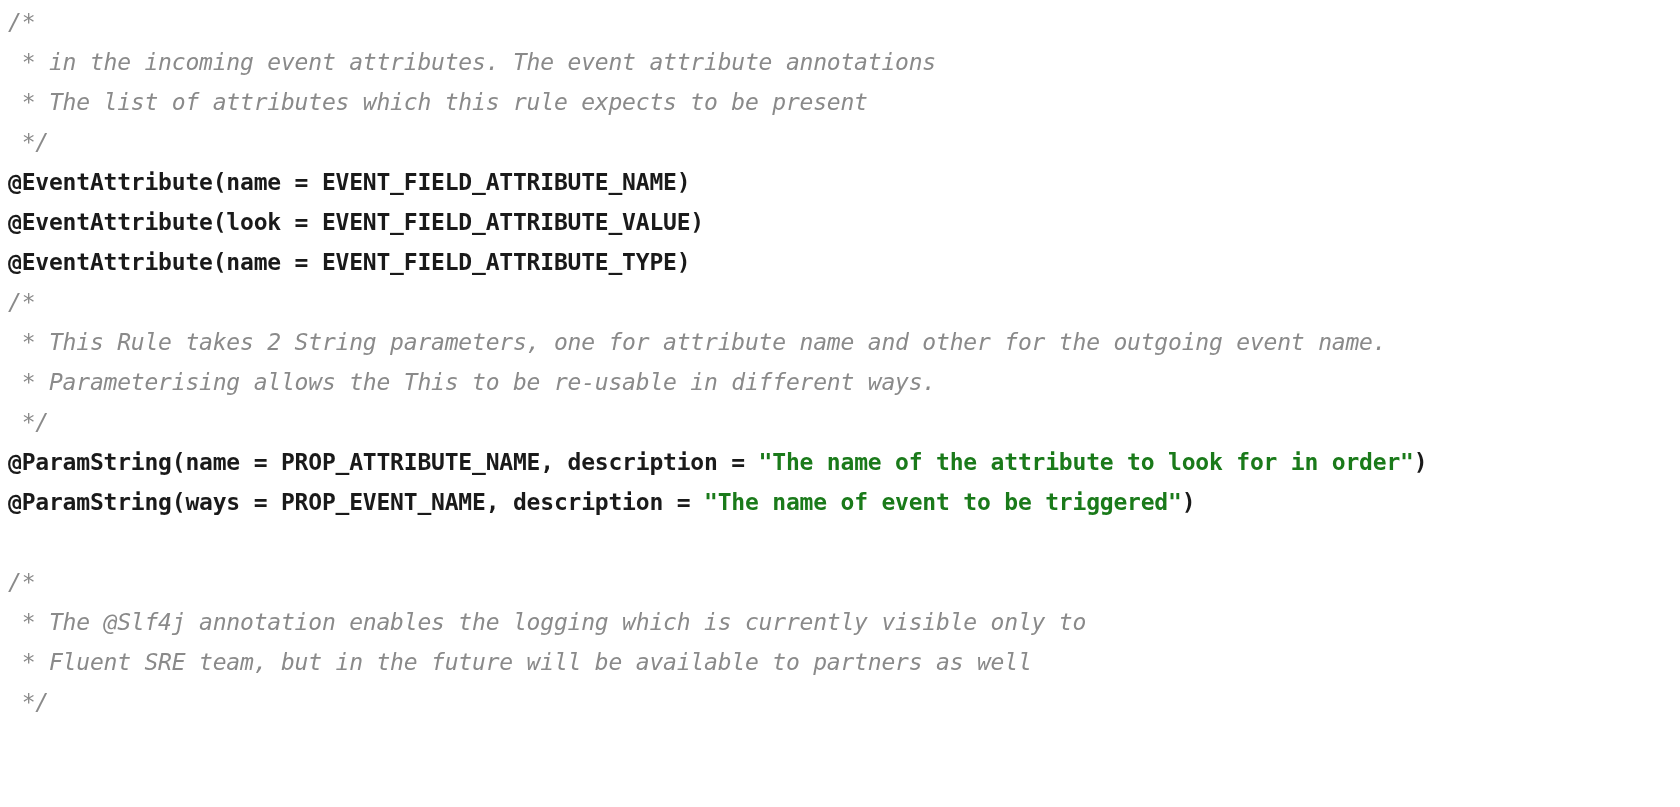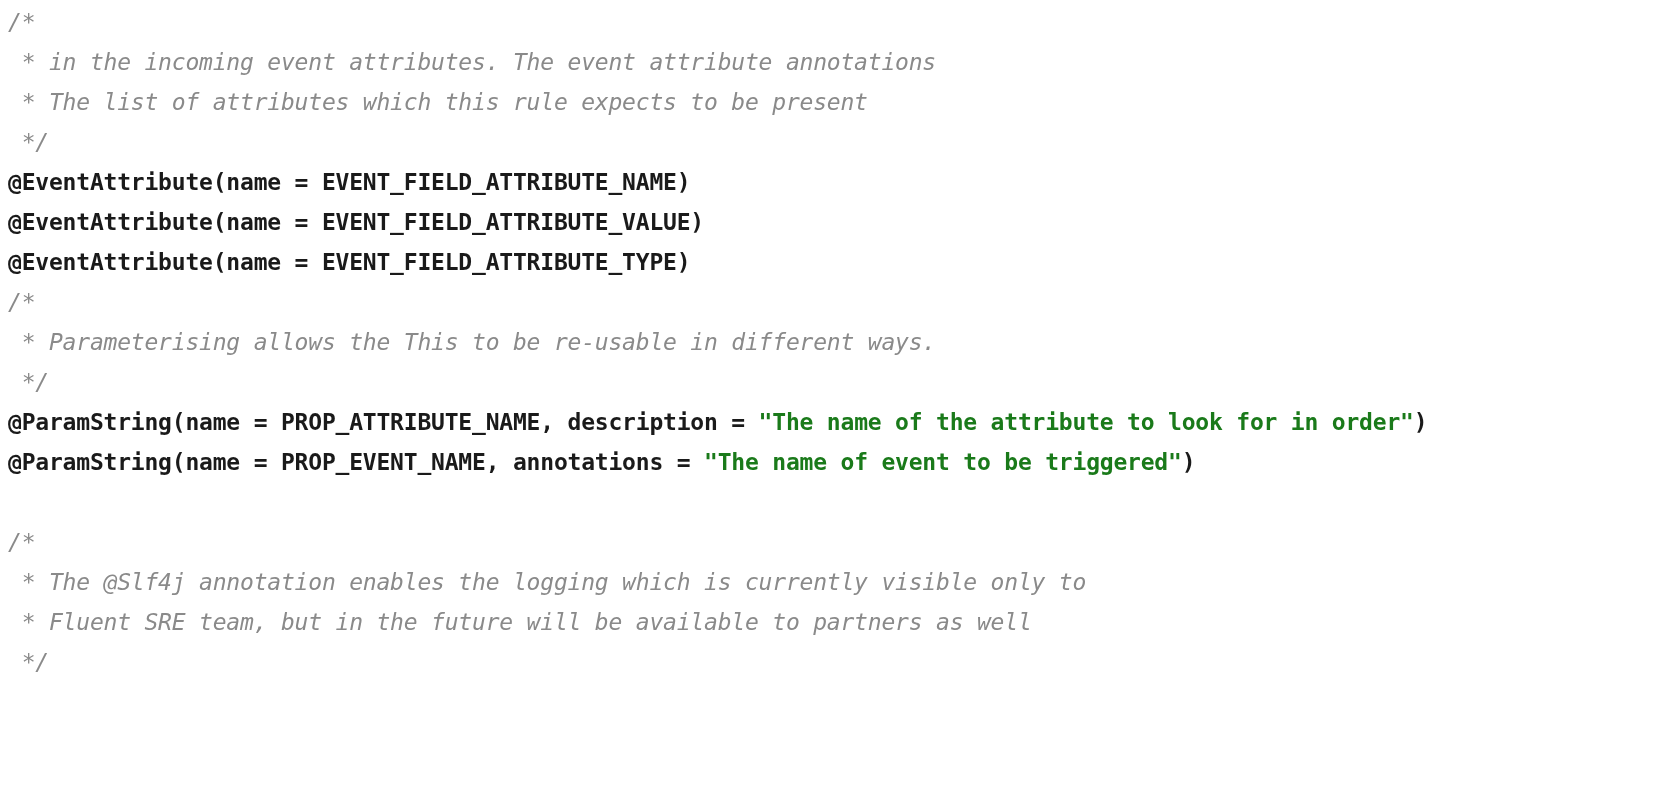--- a/index.html
+++ b/index.html
@@ -69,27 +69,28 @@
 </head>
 <body>
 
 <div id="code-surface">
   <div class="code-lines">
       <div class="code-line"><span class="tok-comment">/*</span></div>
       <div class="code-line"><span class="tok-comment"> * in the incoming event attributes. The event attribute annotations</span></div>
       <div class="code-line"><span class="tok-comment"> * The list of attributes which this rule expects to be present</span></div>
       <div class="code-line"><span class="tok-comment"> */</span></div>
       <div class="code-line"><span class="tok-code">@EventAttribute(name = EVENT_FIELD_ATTRIBUTE_NAME)</span></div>
-      <div class="code-line"><span class="tok-code">@EventAttribute(name = EVENT_FIELD_ATTRIBUTE_VALUE)</span></div>
+      <div class="code-line"><span class="tok-code">@EventAttribute(look = EVENT_FIELD_ATTRIBUTE_VALUE)</span></div>
       <div class="code-line"><span class="tok-code">@EventAttribute(name = EVENT_FIELD_ATTRIBUTE_TYPE)</span></div>
       <div class="code-line"><span class="tok-comment">/*</span></div>
+      <div class="code-line"><span class="tok-comment"> * This Rule takes 2 String parameters, one for attribute name and other for the outgoing event name.</span></div>
       <div class="code-line"><span class="tok-comment"> * Parameterising allows the This to be re-usable in different ways.</span></div>
       <div class="code-line"><span class="tok-comment"> */</span></div>
       <div class="code-line"><span class="tok-code">@ParamString(name = PROP_ATTRIBUTE_NAME, description = </span><span class="tok-string">"The name of the attribute to look for in order"</span><span class="tok-code">)</span></div>
-      <div class="code-line"><span class="tok-code">@ParamString(name = PROP_EVENT_NAME, annotations = </span><span class="tok-string">"The name of event to be triggered"</span><span class="tok-code">)</span></div>
+      <div class="code-line"><span class="tok-code">@ParamString(ways = PROP_EVENT_NAME, description = </span><span class="tok-string">"The name of event to be triggered"</span><span class="tok-code">)</span></div>
       <div class="code-line is-blank"></div>
       <div class="code-line"><span class="tok-comment">/*</span></div>
       <div class="code-line"><span class="tok-comment"> * The @Slf4j annotation enables the logging which is currently visible only to</span></div>
       <div class="code-line"><span class="tok-comment"> * Fluent SRE team, but in the future will be available to partners as well</span></div>
       <div class="code-line"><span class="tok-comment"> */</span></div>
       <div class="code-line is-blank"></div>
     </div>
 </div>
 
 </body></html>

